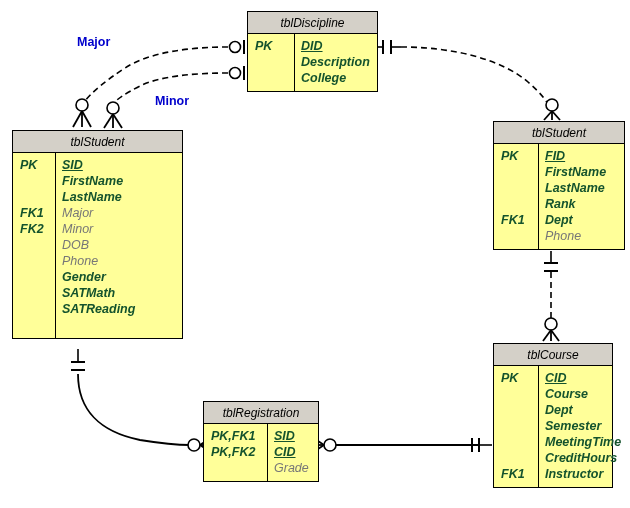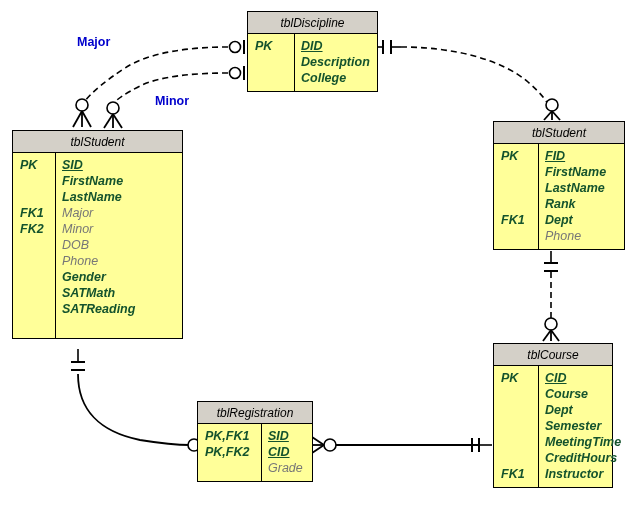--- a/index.html
+++ b/index.html
@@ -295,21 +295,21 @@
             <div class="cell bold ul">CID</div>
             <div class="cell bold">Course</div>
             <div class="cell bold">Dept</div>
             <div class="cell bold">Semester</div>
             <div class="cell bold">MeetingTime</div>
             <div class="cell bold">CreditHours</div>
             <div class="cell bold">Instructor</div>
           </div>
         </div>
       </div>
-      <div class="entity" style="left: 197px; top: 401px; width: 116px;">
+      <div class="entity" style="left: 203px; top: 401px; width: 116px;">
         <div class="entity-header">
           <div class="entity-title">tblRegistration</div>
         </div>
         <div class="entity-body">
           <div class="key-col" style="width: 64px;">
             <div class="cell bold">PK,FK1</div>
             <div class="cell bold">PK,FK2</div>
             <div class="cell plain">&nbsp;</div>
           </div>
           <div class="attr-col">

